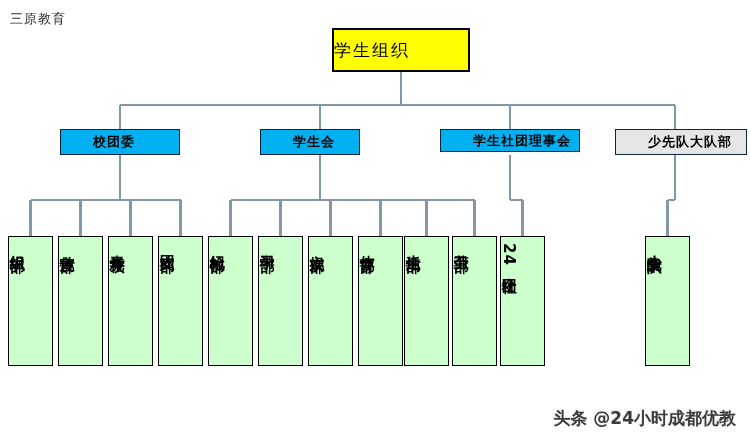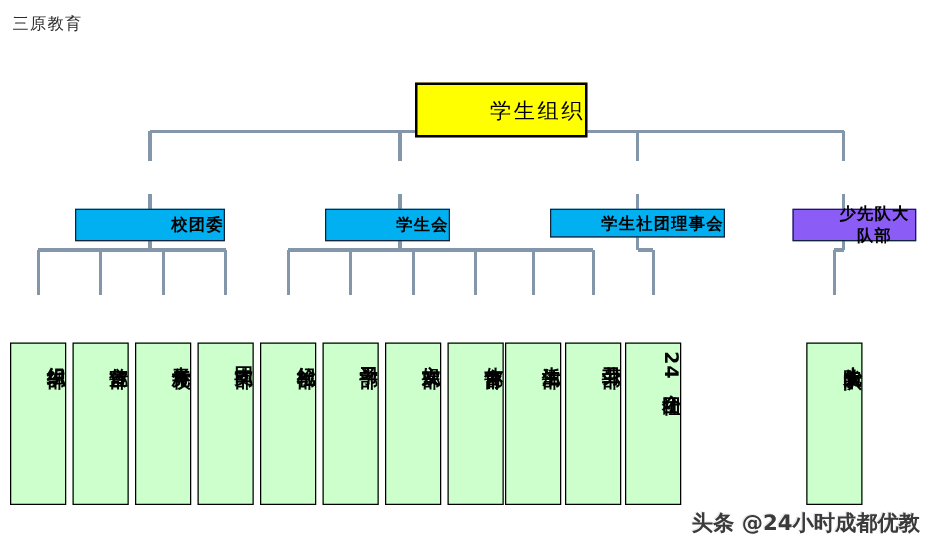--- a/index.html
+++ b/index.html
@@ -55,23 +55,22 @@
     pointer-events: none;
   }
 
   
   .node {
     position: absolute;
     box-sizing: border-box;
     border: 1px solid #000000;
     display: flex;
     align-items: center;
-    justify-content: flex-end;
+    justify-content: flex-start;
     text-align: center;
-    margin-top: 38px;
   }
 
   .node-root {
     background: #FFFF00;
     border: 2px solid #000000;
     font-size: 17px;
     color: #000;
     letter-spacing: 2px;
   }
 
@@ -156,21 +155,21 @@
       </div>
       <div class="node node-l2" style="left: 60px; top: 129px; width: 120px; height: 26px; background: rgb(0, 176, 240);">
         <span>校团委</span>
       </div>
       <div class="node node-l2" style="left: 260px; top: 129px; width: 100px; height: 26px; background: rgb(0, 176, 240);">
         <span>学生会</span>
       </div>
       <div class="node node-l2" style="left: 440px; top: 129px; width: 140px; height: 23px; background: rgb(0, 176, 240);">
         <span>学生社团理事会</span>
       </div>
-      <div class="node node-l2" style="left: 634px; top: 129px; width: 99px; height: 26px; background: #8b5cf6;">
+      <div class="node node-l2" style="left: 615px; top: 129px; width: 132px; height: 26px; background: #e5e5e5;">
         <span>少先队大队部</span>
       </div>
       <div class="node node-leaf" style="left: 8px; top: 236px; width: 45px; height: 130px; background: rgb(204, 255, 204);">
         <span class="vtext">组织部</span>
       </div>
       <div class="node node-leaf" style="left: 58px; top: 236px; width: 45px; height: 130px; background: rgb(204, 255, 204);">
         <span class="vtext">宣传部</span>
       </div>
       <div class="node node-leaf" style="left: 108px; top: 236px; width: 45px; height: 130px; background: rgb(204, 255, 204);">
         <span class="vtext">青年党校</span>

